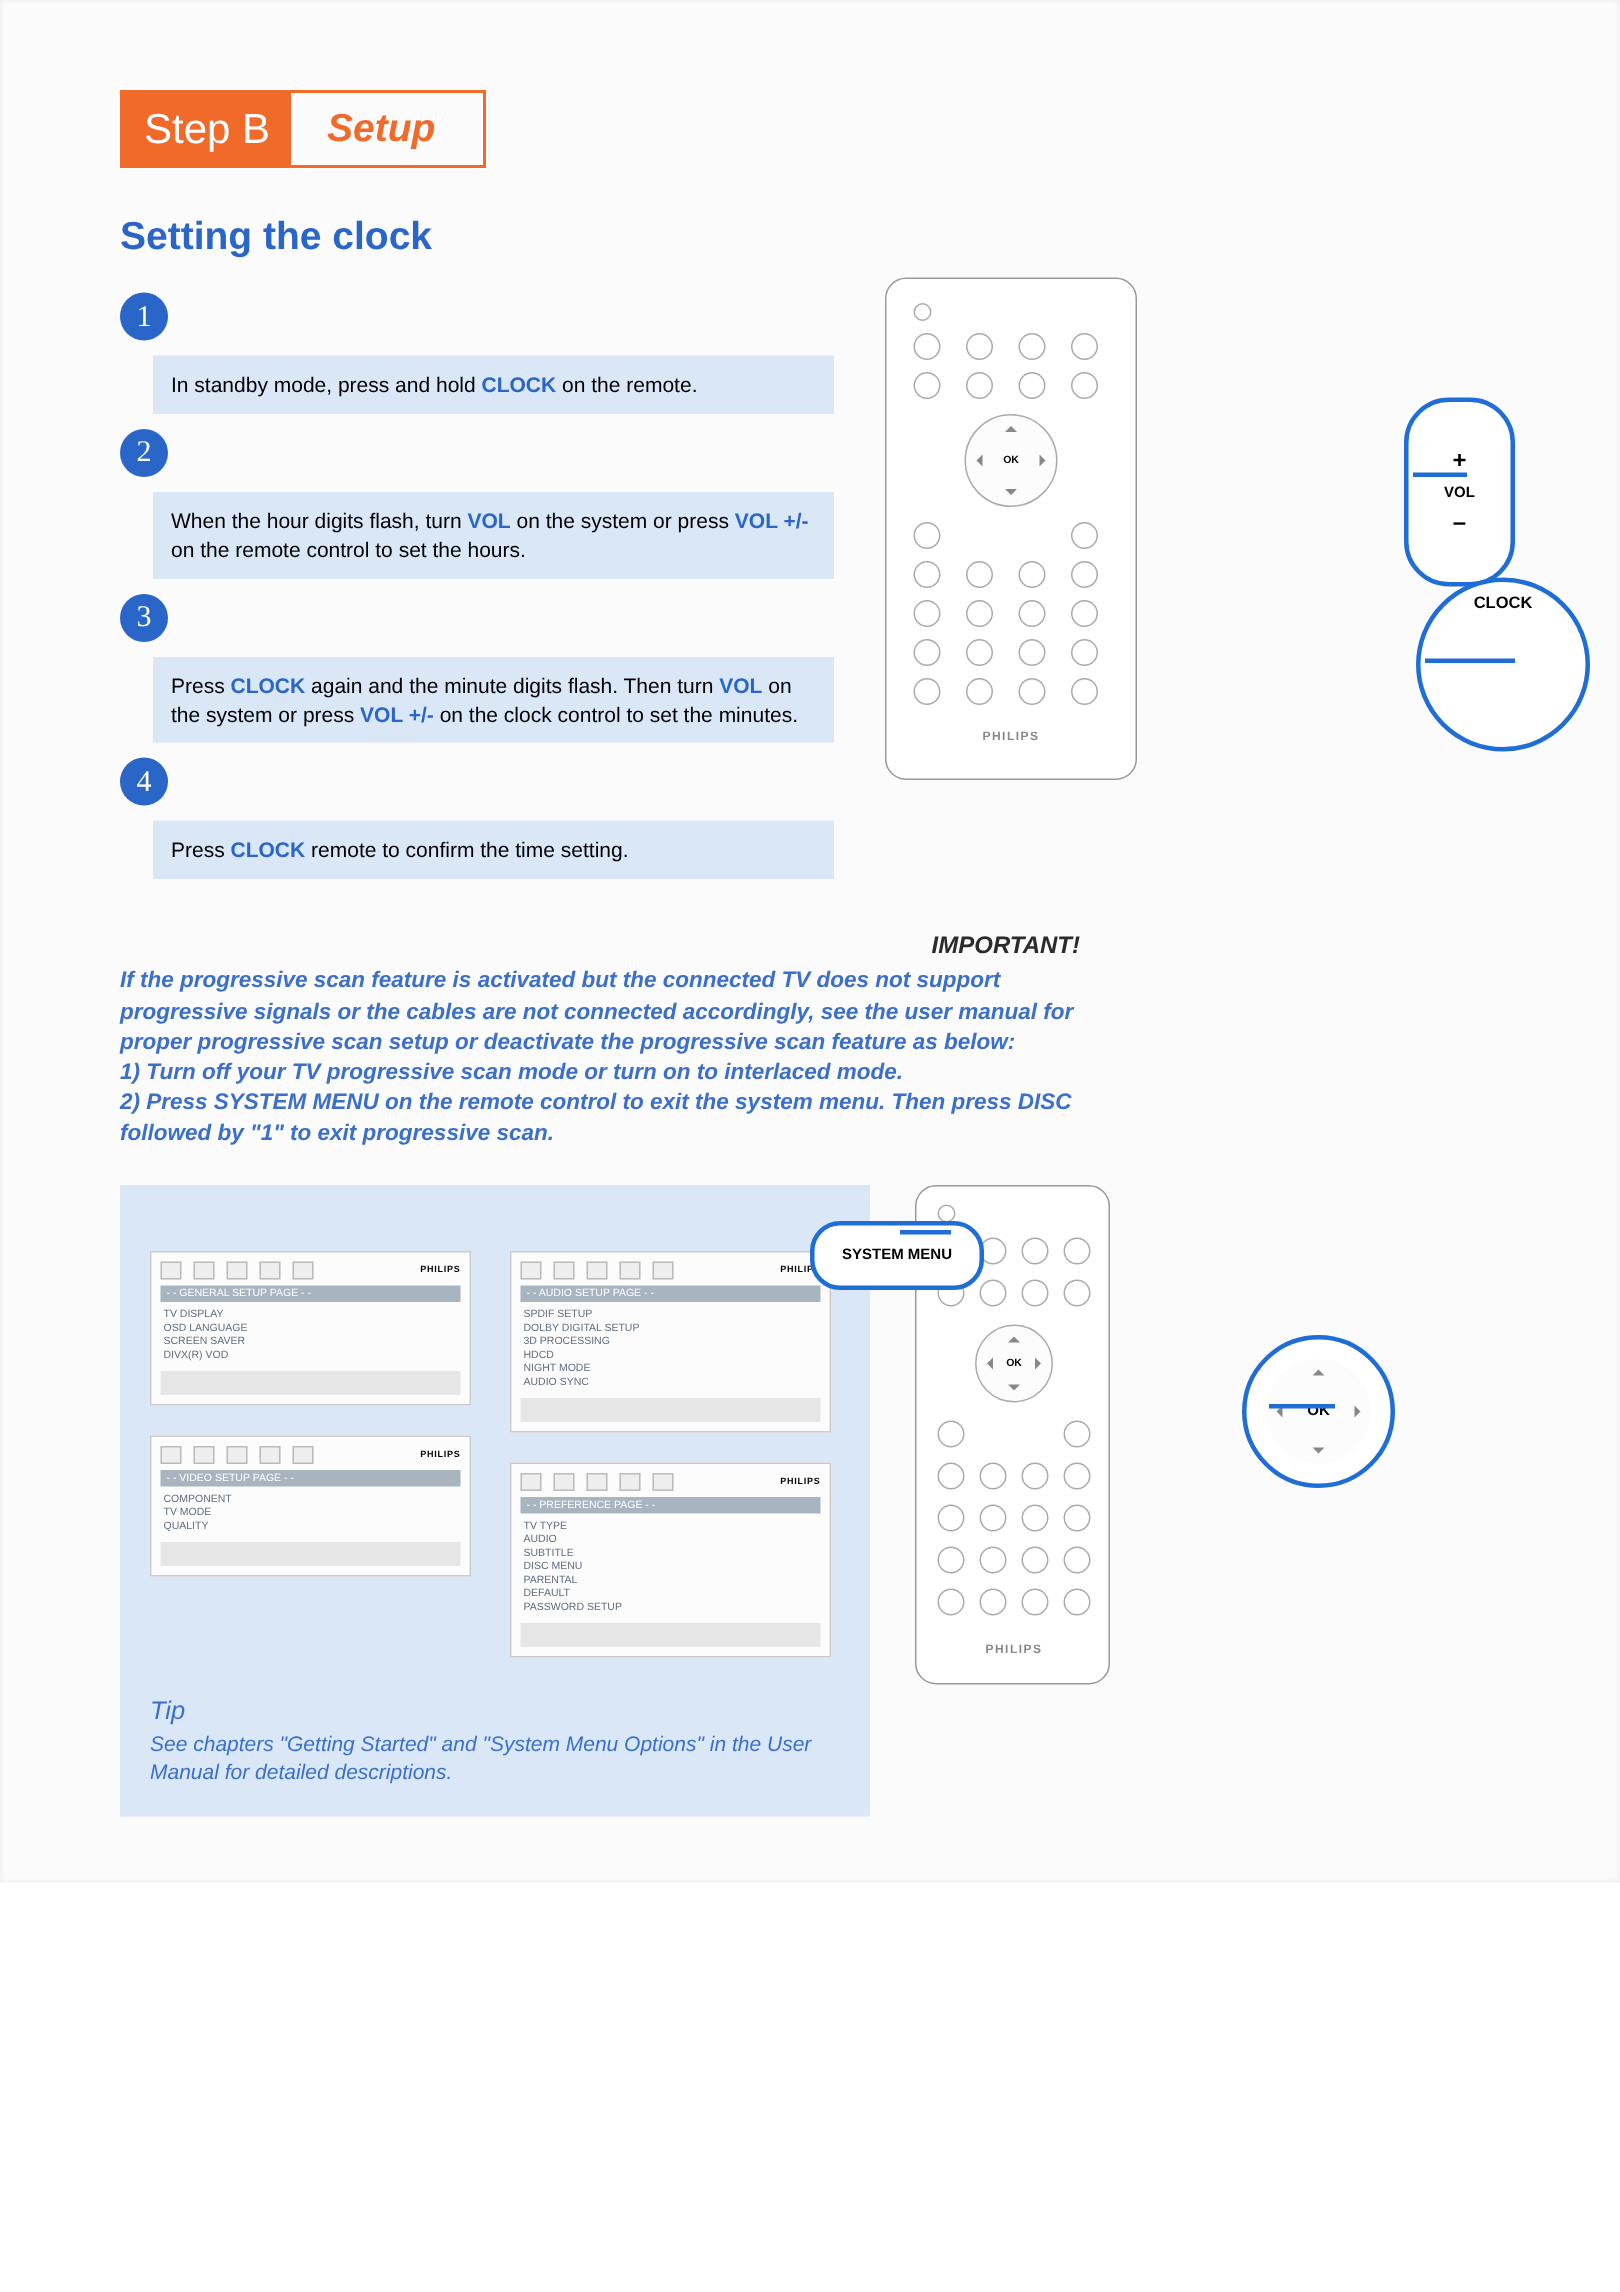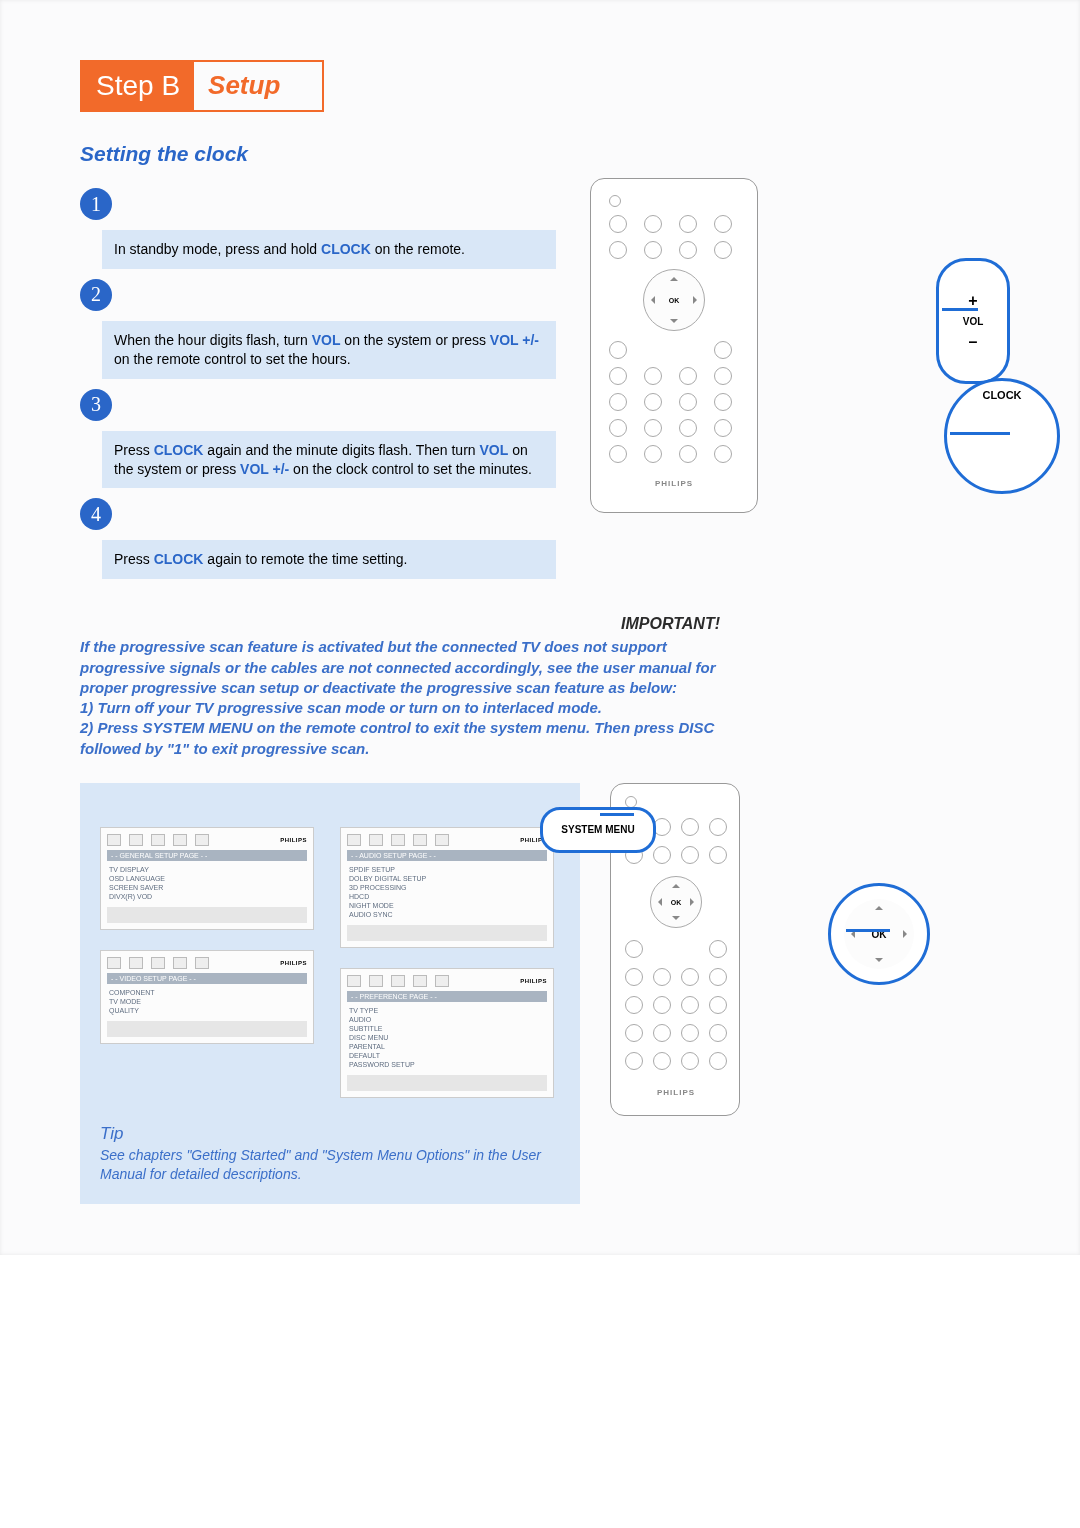--- a/index.html
+++ b/index.html
@@ -10,22 +10,22 @@
   --step-bg:#f26a2a;
 }
 html,body{margin:0;padding:0;background:#ffffff;font-family:"Gill Sans","Trebuchet MS",Arial,sans-serif;}
 .page{
   width:1080px;height:1255px;background:var(--page-bg);
   box-sizing:border-box;position:relative;padding:60px 80px;
   box-shadow:inset 0 0 4px rgba(0,0,0,.08);
 }
 .step-header{display:flex;align-items:stretch;border:2px solid var(--step-bg);width:240px;}
 .step-header .box-a{background:var(--step-bg);color:#fff;font-size:28px;font-weight:400;padding:8px 14px;}
-.step-header .box-b{color:var(--step-bg);font-style:italic;font-size:26px;padding:8px 14px;font-weight:600;}
-h2.section{color:var(--accent);font-style:italic;font-size:21px;margin:30px 0 12px;font-weight:600;}
+.step-header .box-b{color:var(--step-bg);font-style:italic;font-size:26px;padding:8px 24px;font-weight:600;}
+h2.section{color:var(--accent);font-size:26px;margin:30px 0 12px;font-weight:600;}
 .steps-col{width:480px;}
 .step-row{display:flex;align-items:flex-start;margin:10px 0;}
 .numball{
   flex:0 0 32px;width:32px;height:32px;border-radius:50%;
   background:var(--accent);color:#fff;display:flex;align-items:center;justify-content:center;
   font-size:20px;font-family:serif;
 }
 .step-box{background:var(--light-bg);padding:10px 12px;margin-left:22px;font-size:14px;line-height:1.35;width:430px;}
 .step-box .kw{color:var(--accent);font-weight:700;}
 .layout-top{display:flex;gap:30px;}
@@ -105,21 +105,21 @@
         <div class="numball">3</div>
       </div>
       <div class="step-box">
         <span>Press </span><span class="kw">CLOCK</span><span> again and the minute digits flash. Then turn </span><span class="kw">VOL</span><span> on the system or press </span><span class="kw">VOL +/-</span><span> on the clock control to set the minutes.</span>
       </div>
 
       <div class="step-row">
         <div class="numball">4</div>
       </div>
       <div class="step-box">
-        <span>Press </span><span class="kw">CLOCK</span><span> again to remote the time setting.</span>
+        <span>Press </span><span class="kw">CLOCK</span><span> remote to confirm the time setting.</span>
       </div>
 
     </div>
 
     <div class="remote-col">
       <div class="remote" style="grid-template-columns:repeat(4,1fr);row-gap:8px;">
         <div class="rbtn tiny"></div>
           <div></div>
           <div></div>
           <div></div>

